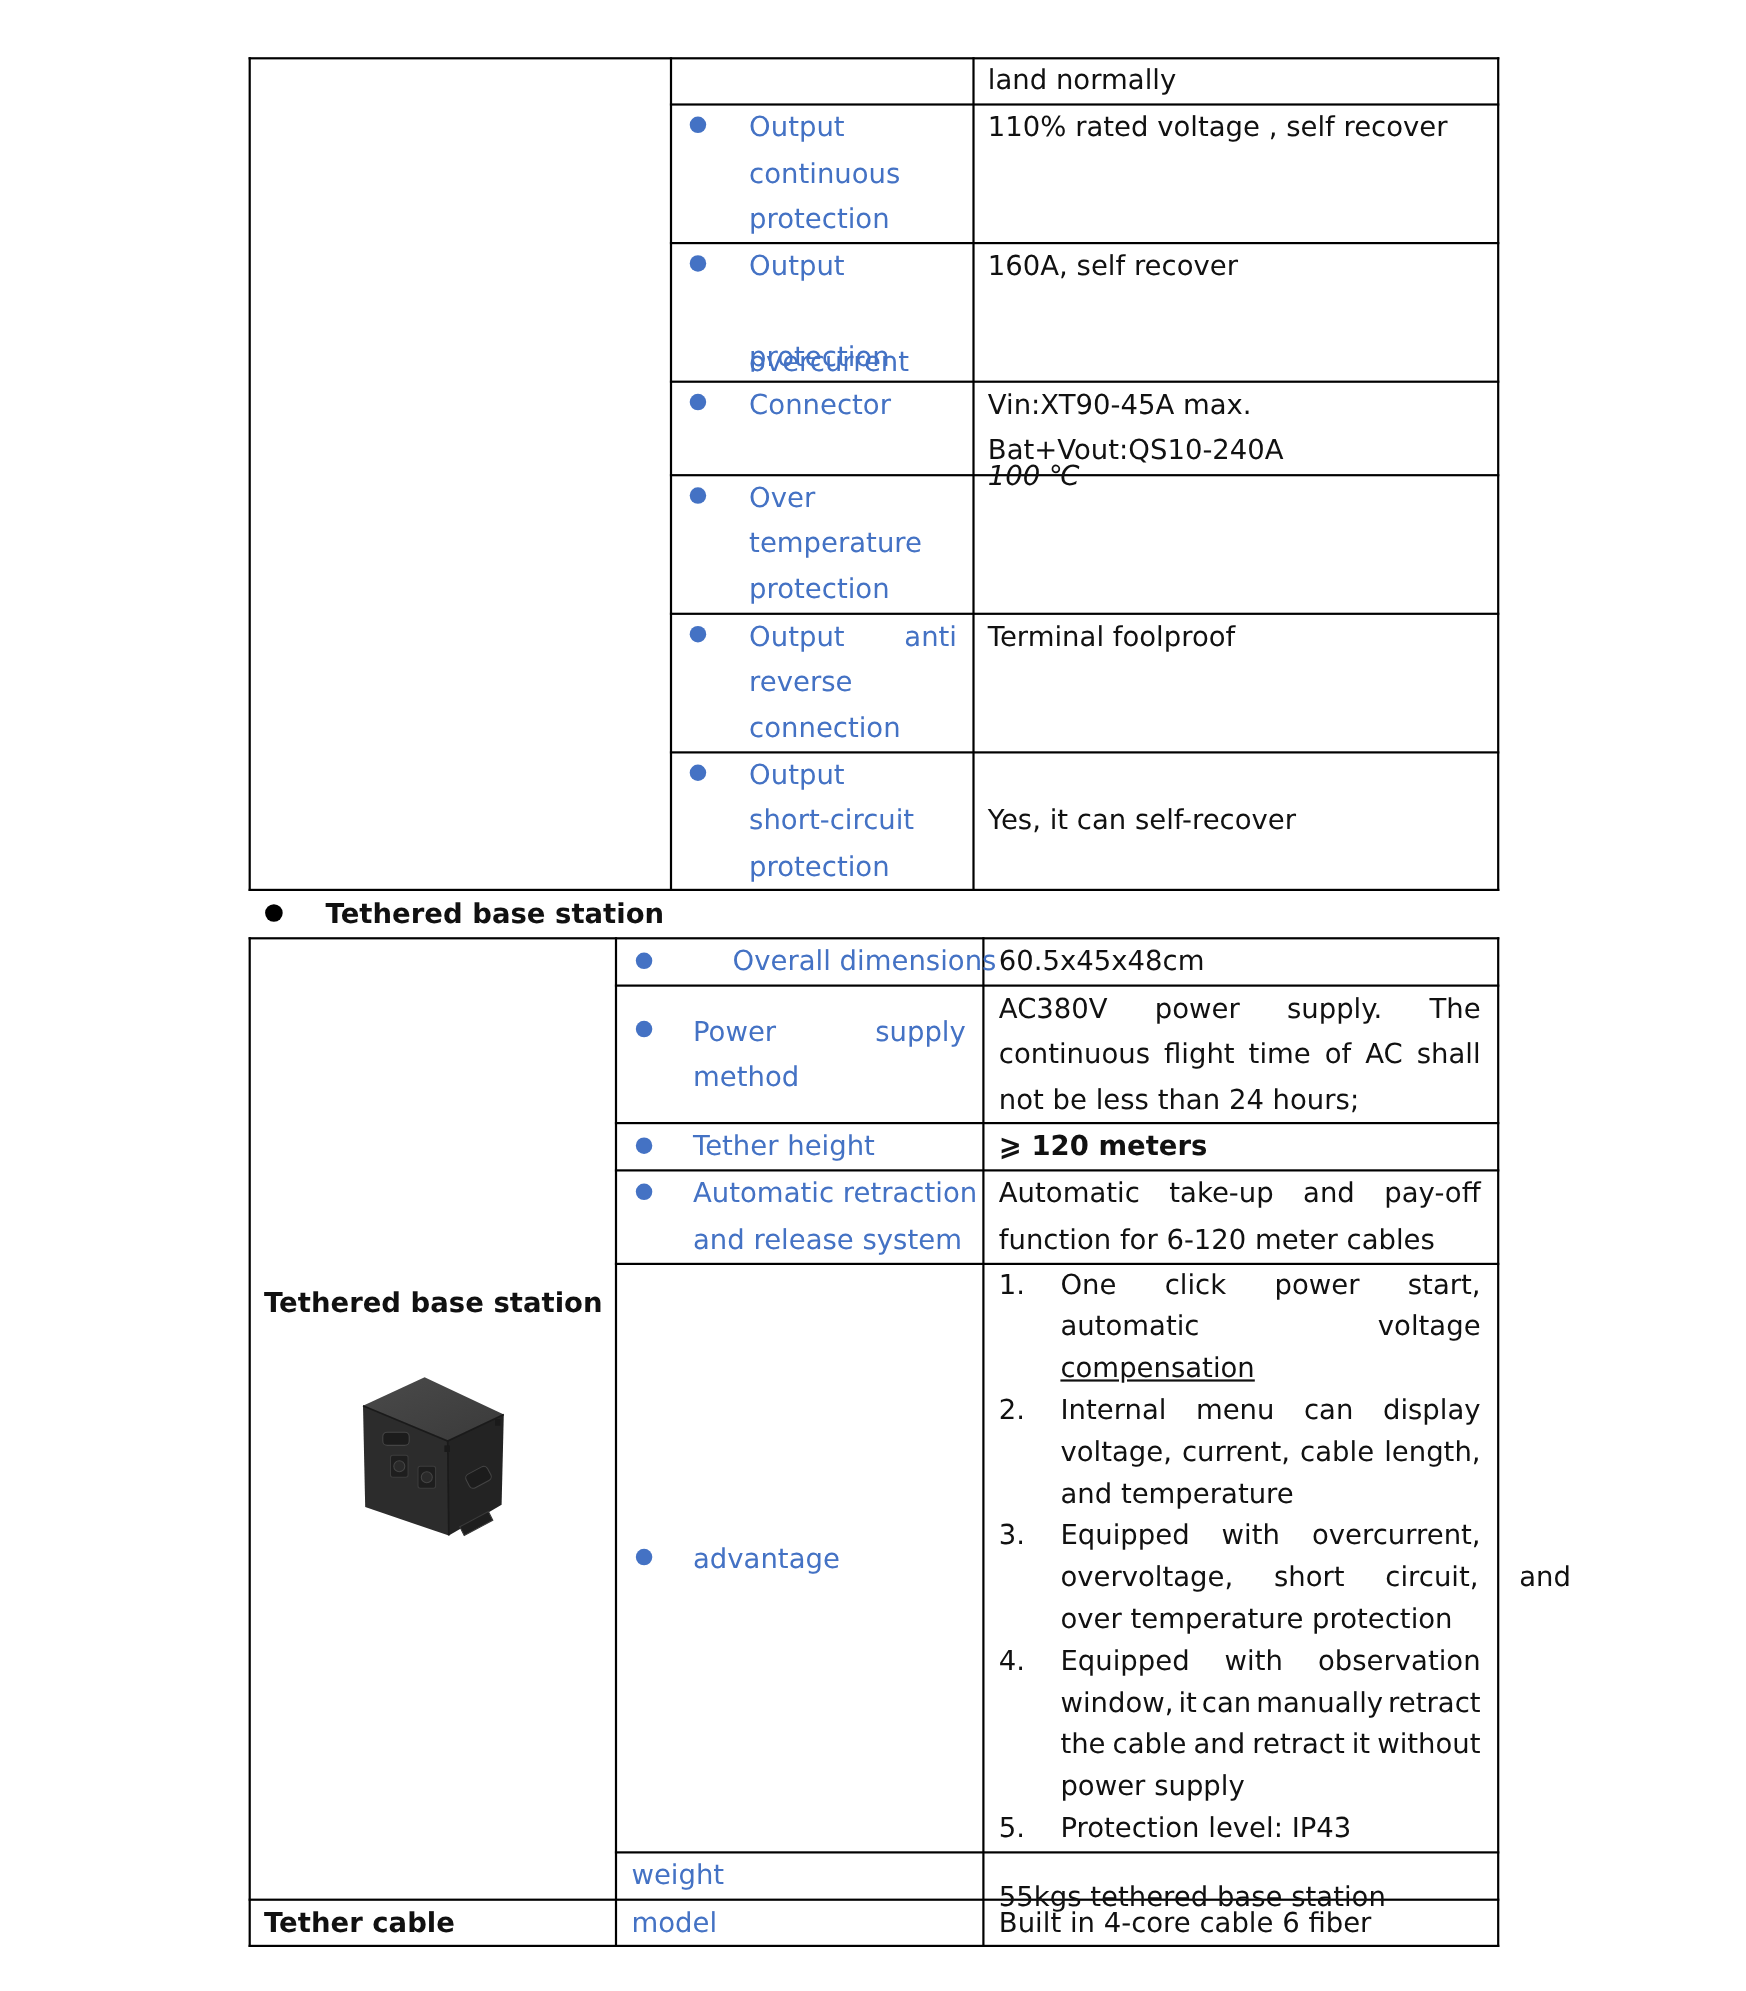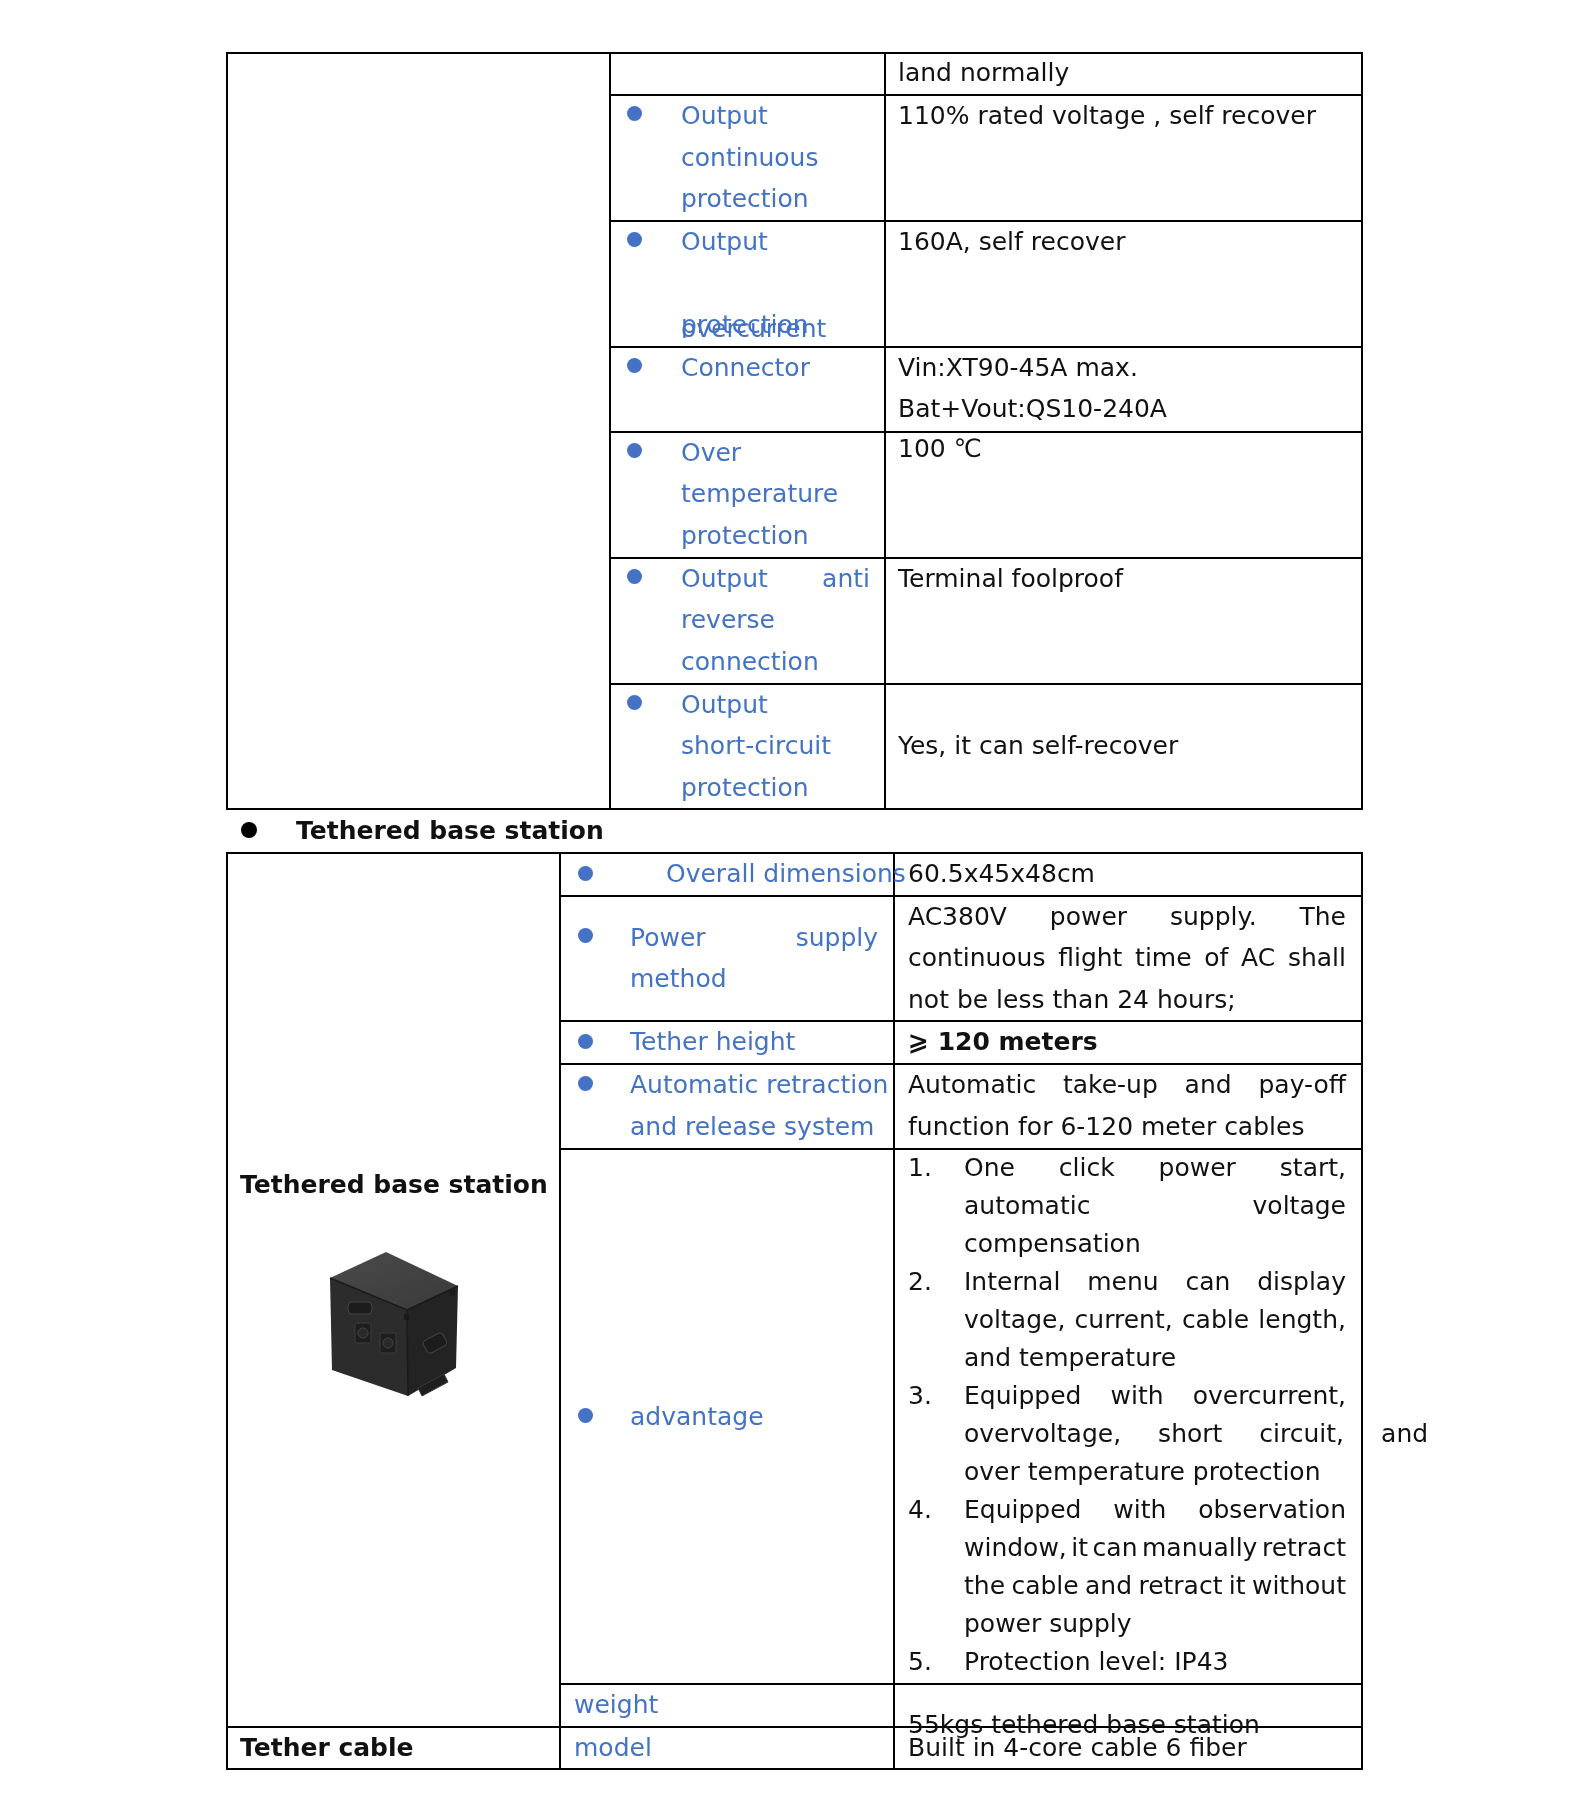--- a/index.html
+++ b/index.html
@@ -50,21 +50,21 @@
 
   <div class="dot" style="left:627px; top:358px;"></div>
   <div class="t blue" style="left:681px; top:347px;">Connector</div>
   <div class="t" style="left:898px; top:347px;">Vin:XT90-45A max.</div>
   <div class="t" style="left:898px; top:388px;">Bat+Vout:QS10-240A</div>
 
   <div class="dot" style="left:627px; top:443px;"></div>
   <div class="t blue" style="left:681px; top:432px;">Over</div>
   <div class="t blue" style="left:681px; top:473px;">temperature</div>
   <div class="t blue" style="left:681px; top:515px;">protection</div>
-  <div class="t" style="left:898px; top:428px;">100 ℃</div>
+  <div class="t" style="left:898px; top:412px;font-style:italic;">100 ℃</div>
 
   <div class="dot" style="left:627px; top:569px;"></div>
   <div class="t blue just" style="left:681px; top:558px; width:189px;">
     <span>Output</span>
     <span>anti</span>
   </div>
   <div class="t blue" style="left:681px; top:599px;">reverse</div>
   <div class="t blue" style="left:681px; top:641px;">connection</div>
   <div class="t" style="left:898px; top:558px;">Terminal foolproof</div>
 
@@ -180,21 +180,21 @@
       <div class="t just" style="left: 964px; top: 1149px; width: 382px; line-height: 38px;">
         <span>One</span>
         <span>click</span>
         <span>power</span>
         <span>start,</span>
       </div>
       <div class="t just" style="left: 964px; top: 1187px; width: 382px; line-height: 38px;">
         <span>automatic</span>
         <span>voltage</span>
       </div>
-      <div class="t" style="left: 964px; top: 1225px; line-height: 38px;">compensation</div>
+      <div class="t" style="left: 964px; top: 1225px; line-height: 38px; text-decoration: underline;">compensation</div>
       <div class="t" style="left: 908px; top: 1263px; line-height: 38px;">2.</div>
       <div class="t just" style="left: 964px; top: 1263px; width: 382px; line-height: 38px;">
         <span>Internal</span>
         <span>menu</span>
         <span>can</span>
         <span>display</span>
       </div>
       <div class="t just" style="left: 964px; top: 1301px; width: 382px; line-height: 38px;">
         <span>voltage,</span>
         <span>current,</span>

